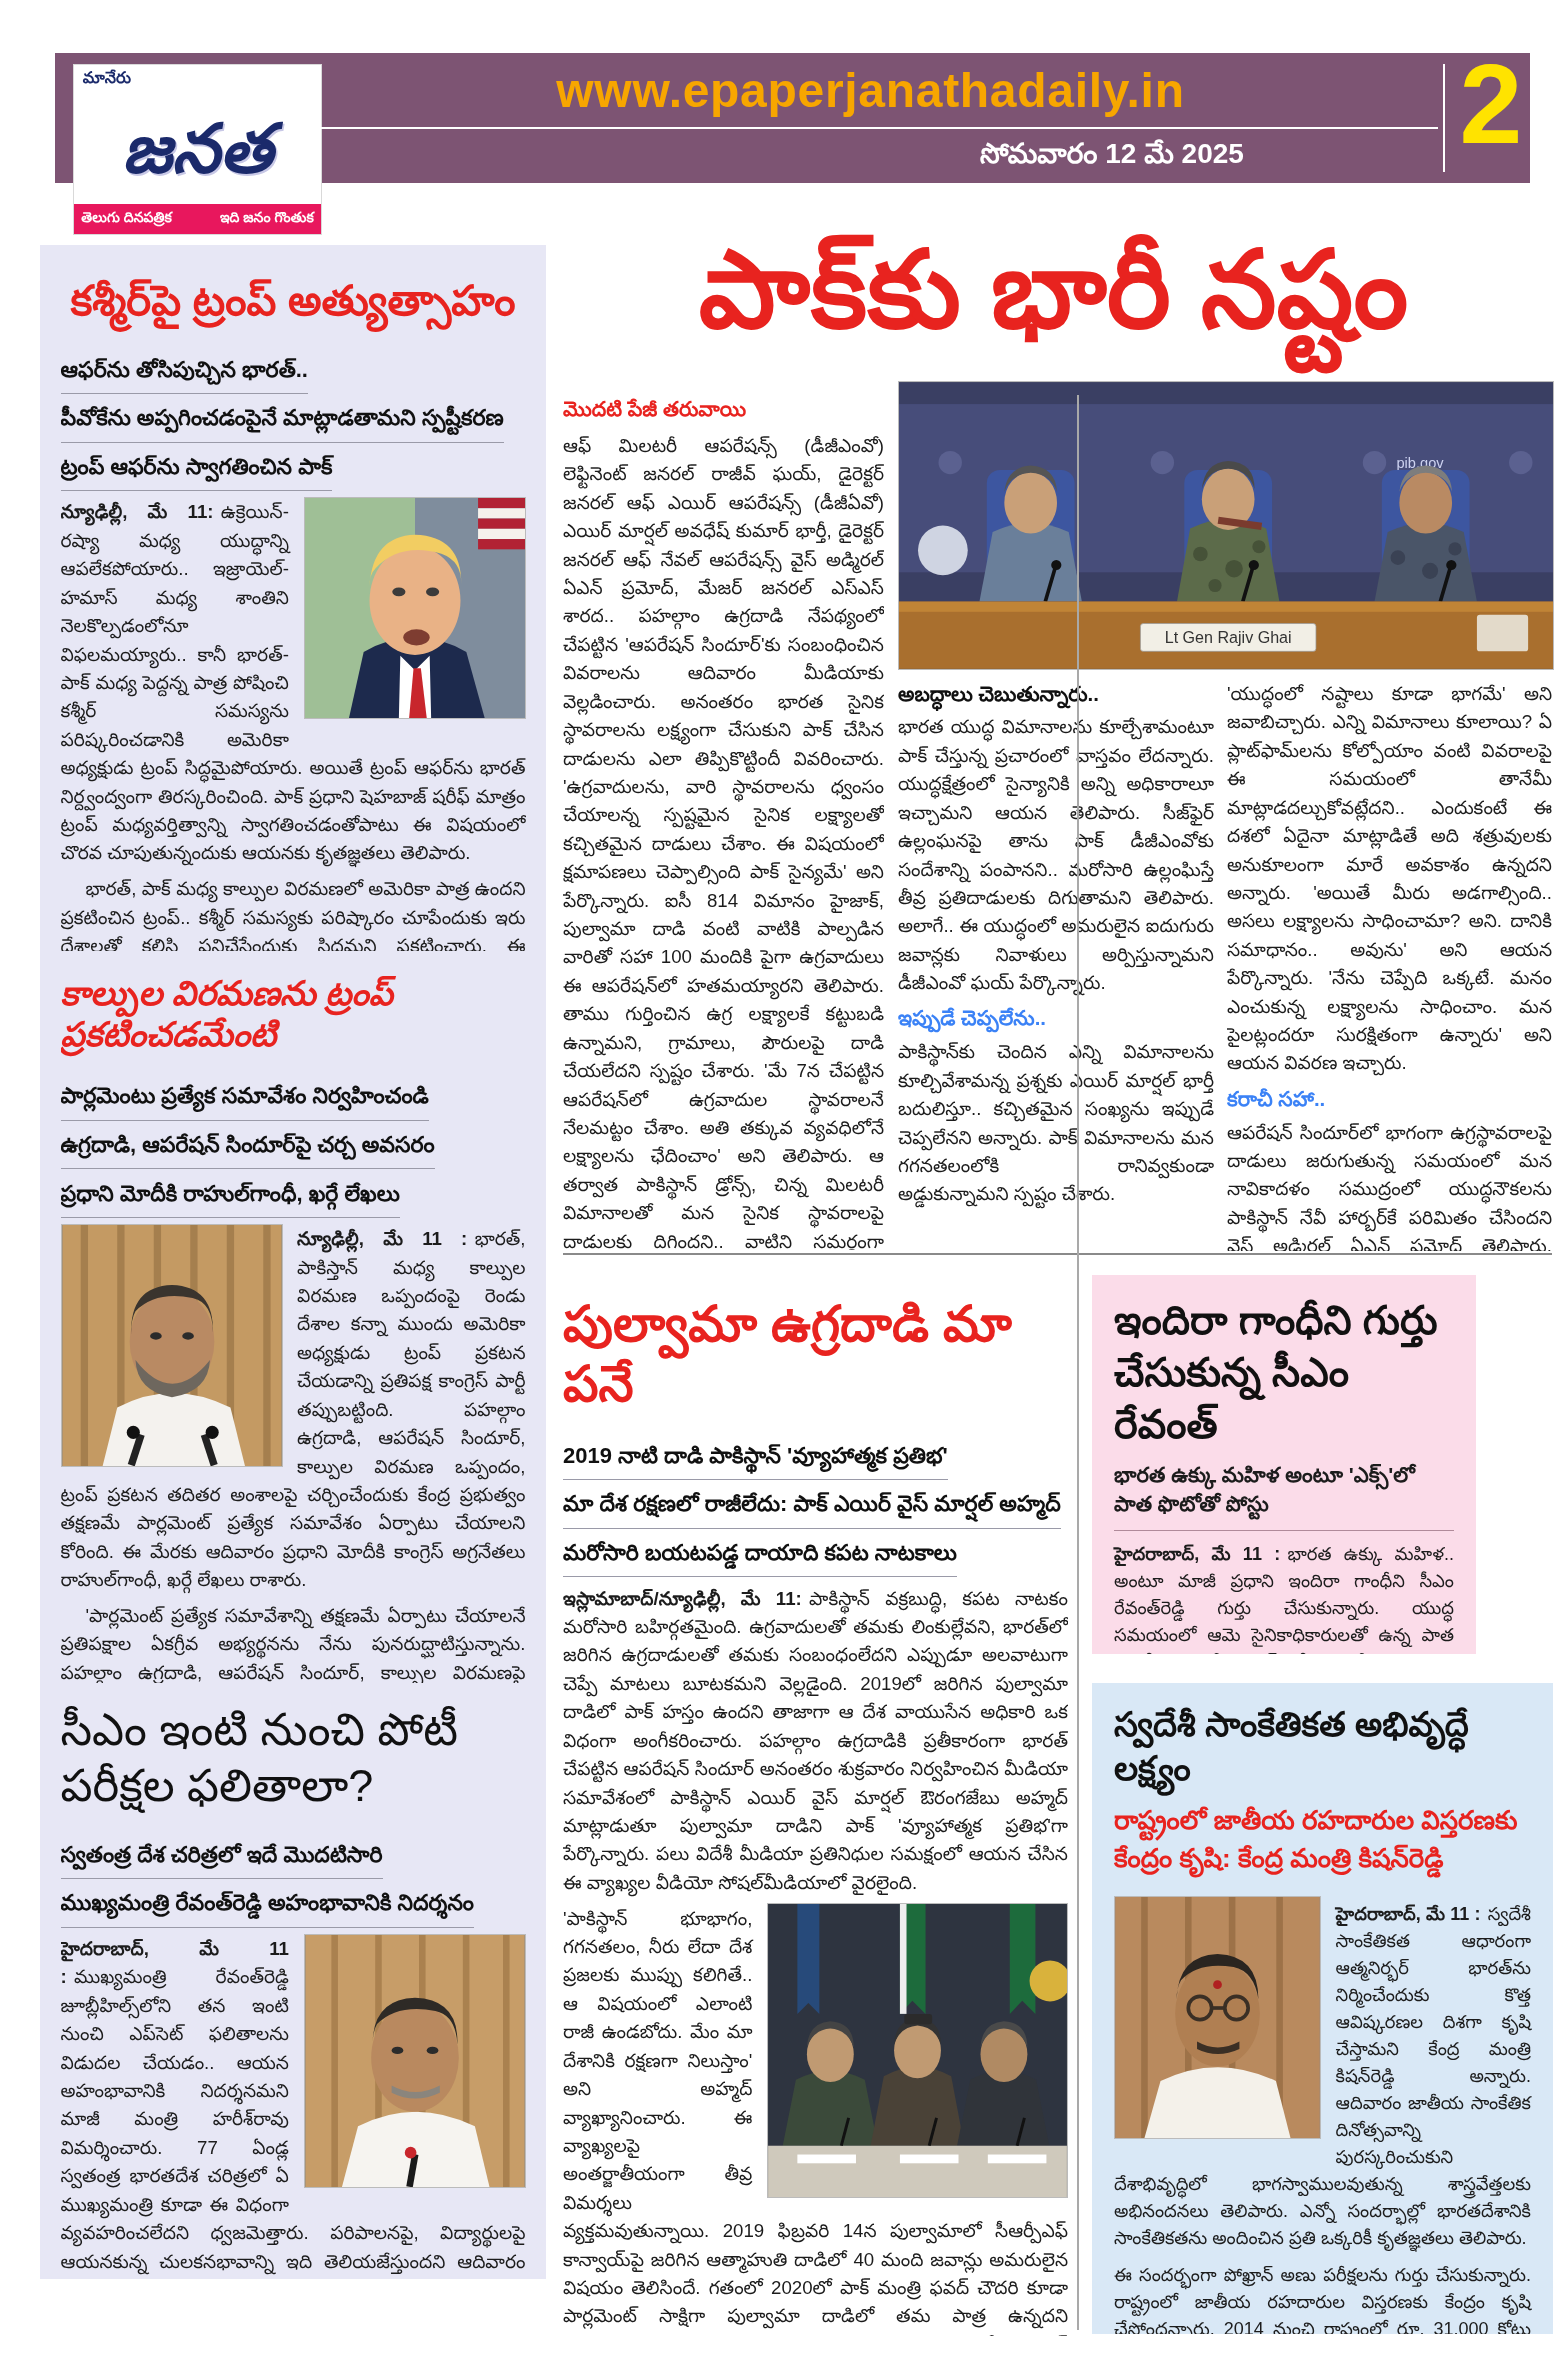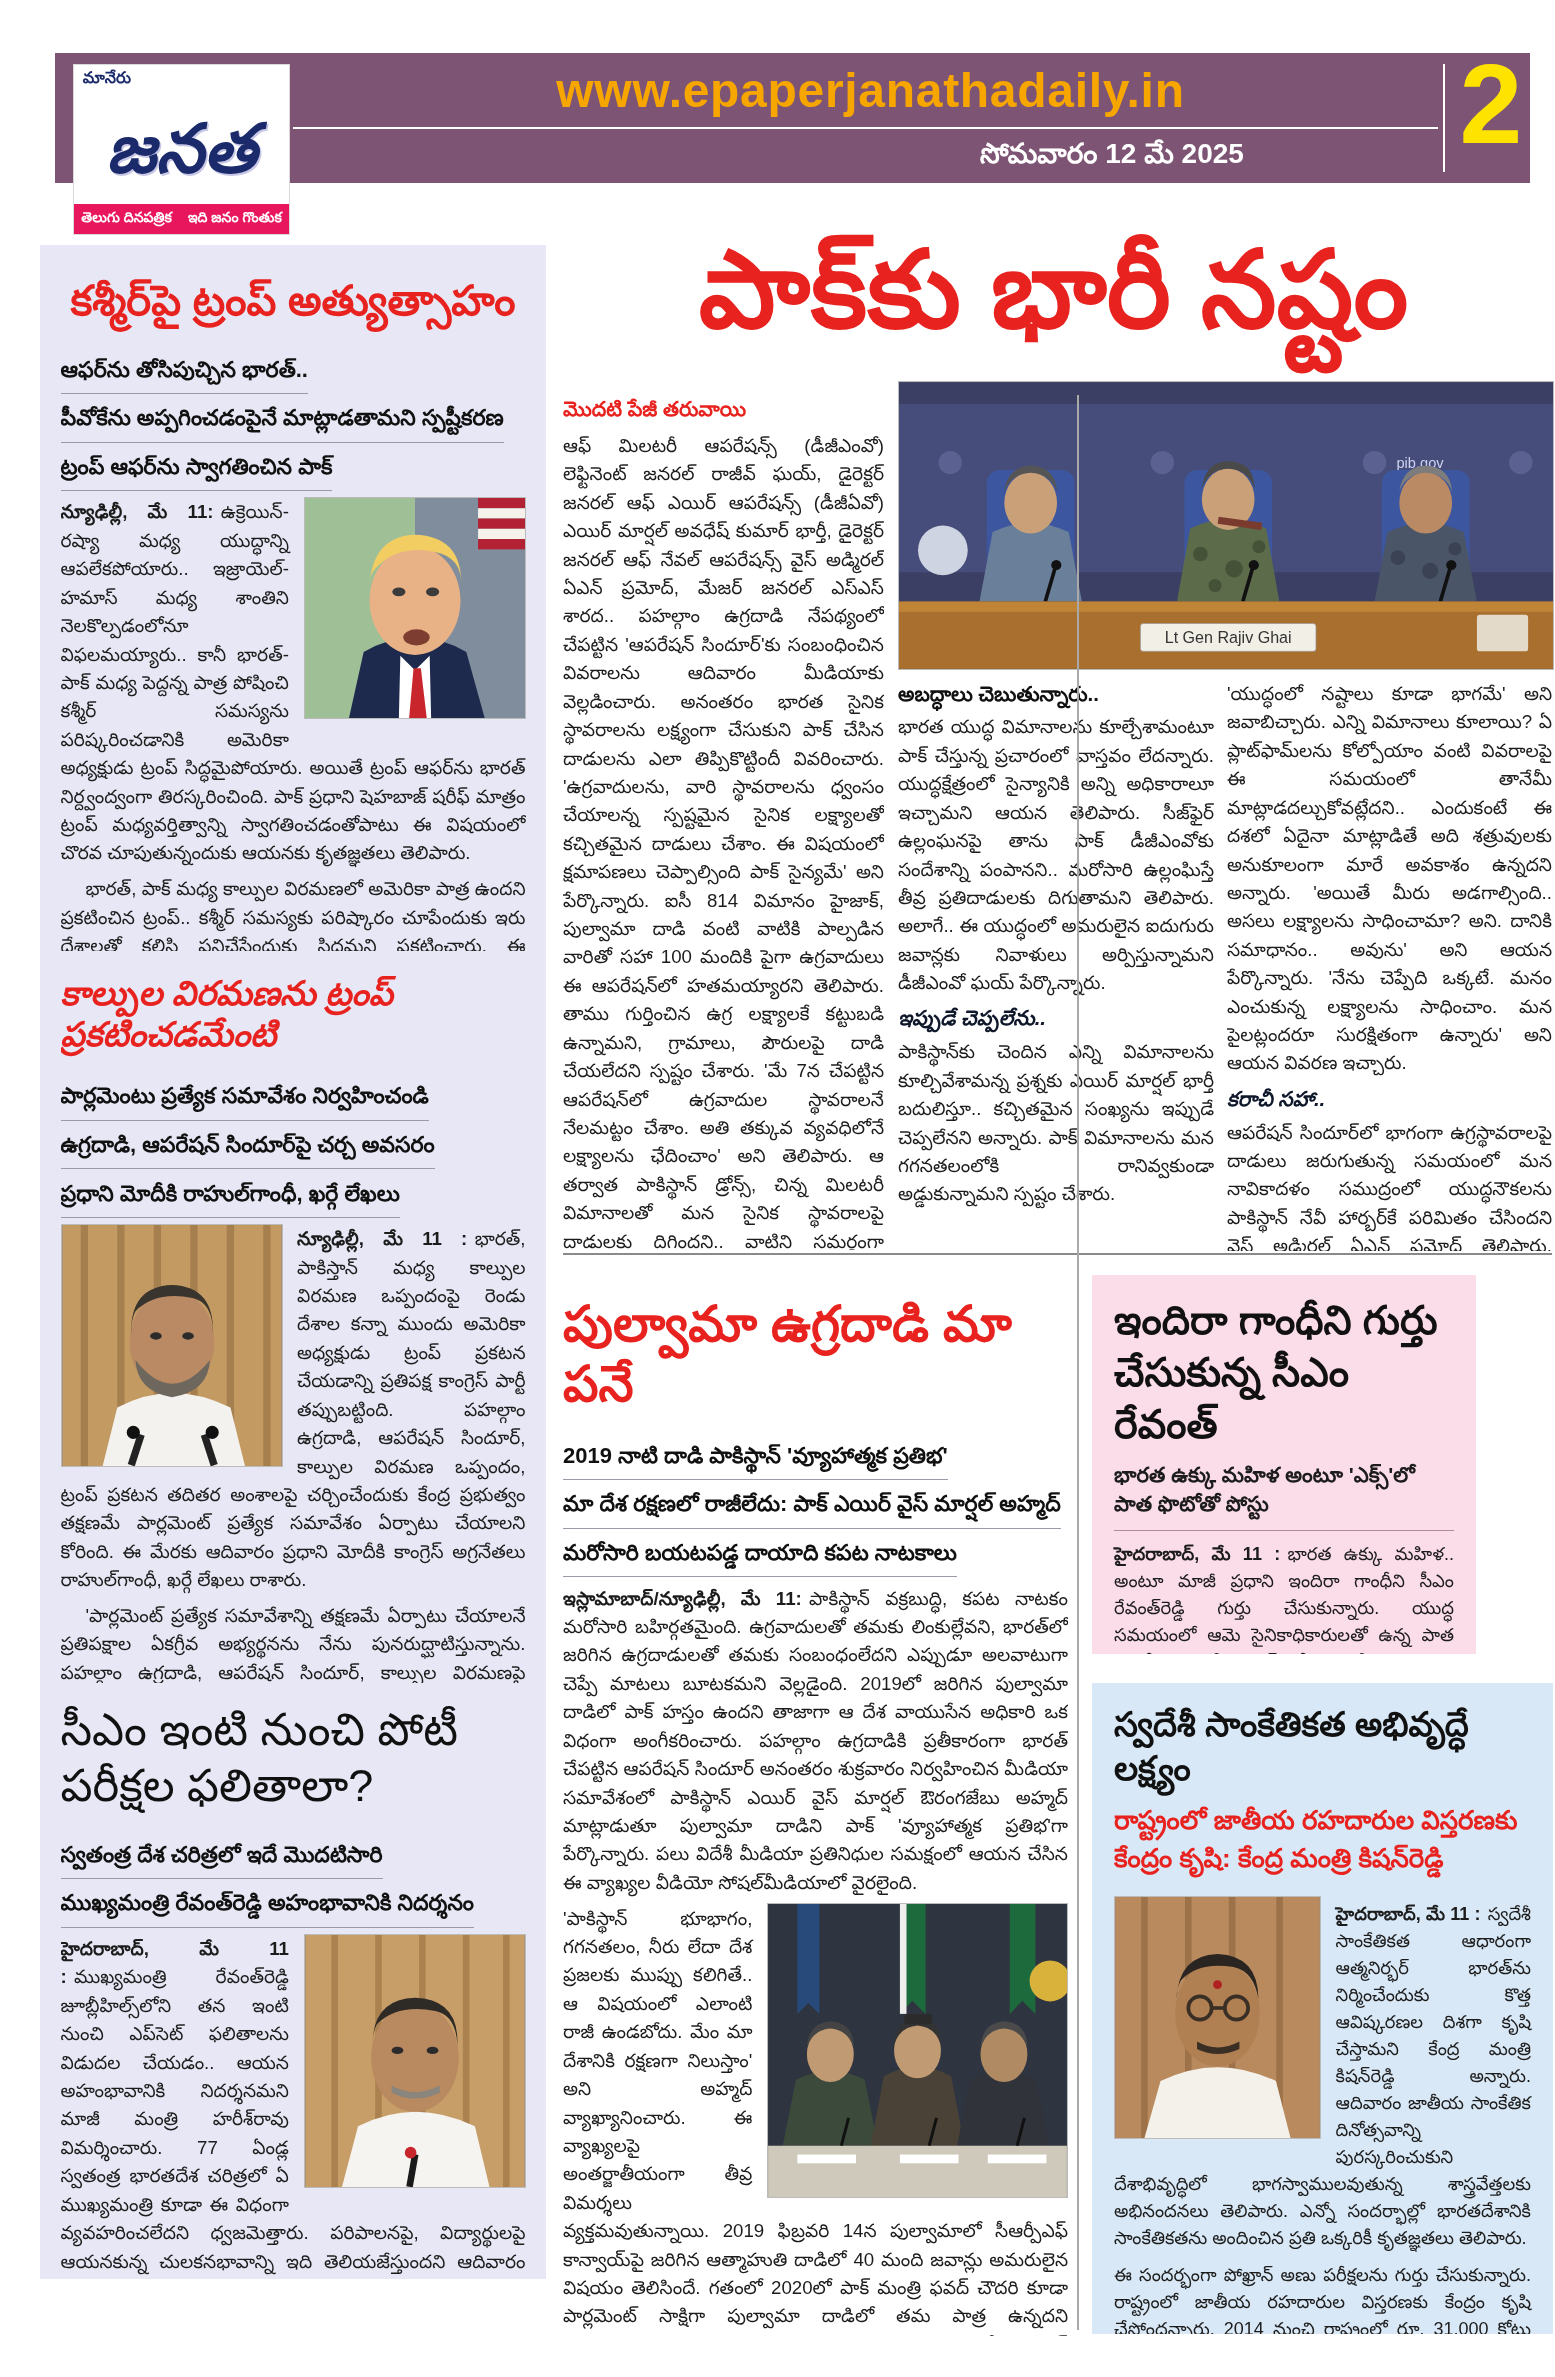--- a/index.html
+++ b/index.html
@@ -4,21 +4,21 @@
 <style>
   html,body{margin:0;padding:0;}
   body{
     width:1556px;height:2377px;position:relative;background:#ffffff;
     font-family:"Liberation Sans", sans-serif;color:#1c1c1c;overflow:hidden;
   }
   .abs{position:absolute;}
 
   
   .header-bar{left:55px;top:53px;width:1475px;height:130px;background:#7d5473;}
-  .logo-box{left:73px;top:64px;width:217px;height:171px;background:#ffffff;border:1.5px solid #d9d9d9;
+  .logo-box{left:73px;top:64px;width:249px;height:171px;background:#ffffff;border:1.5px solid #d9d9d9;
     display:flex;flex-direction:column;box-sizing:border-box;}
   .logo-top{font-size:16px;font-weight:bold;color:#1b2a6b;padding:4.4px 7.3px 0 8.8px;}
   .logo-main{flex:1;display:flex;align-items:center;justify-content:center;
     font-size:68px;font-weight:bold;font-style:italic;color:#1b2a6b;line-height:1;
     text-shadow:1.5px 1.5px 0 #c8c8e6;}
   .logo-strip{background:#e8175d;color:#ffffff;font-size:14px;font-weight:bold;
     display:flex;justify-content:space-between;padding:5.1px 7.3px;}
   .site-url{left:307px;top:63px;width:1127px;height:61px;color:#f7a600;font-size:48px;
     font-weight:bold;text-align:center;letter-spacing:0.7px;}
   .header-hline{left:293px;top:127px;width:1145px;height:2.2px;background:#ffffff;}
@@ -50,21 +50,21 @@
 
   
   .lead-headline{left:552px;top:233px;width:1003px;height:157px;font-size:108px;font-weight:800;
     color:#e8231f;text-align:center;line-height:1.05;overflow:hidden;}
   .lead-region{left:563px;top:381px;width:989px;height:869px;}
   .lead-col{position:absolute;overflow:hidden;}
   .lc1{left:0;top:16px;width:321px;height:853px;}
   .lc2{left:335px;top:299px;width:316px;height:571px;}
   .lc3{left:664px;top:299px;width:325px;height:571px;}
   .continued{color:#e8231f;font-weight:bold;font-size:20.5px;padding-bottom:5.9px;}
-  .inline-sub-red{color:#0f172a;font-weight:bold;font-size:20.5px;padding:8.8px 0 2.9px;font-style:italic;}
+  .inline-sub-red{color:#3b82f6;font-weight:bold;font-size:20.5px;padding:8.8px 0 2.9px;}
   .inline-sub-blk{color:#111;font-weight:bold;font-size:20.5px;padding:1.5px 0 2.9px;}
   .press-photo{left:335px;top:0;width:654px;height:287px;}
 
   .mid-hline{left:563px;top:1253px;width:989px;height:1.5px;background:#8a8a8a;}
   .right-vline{left:1077px;top:395px;width:1.5px;height:1935px;background:#a9a9a9;}
 
   
   .pulwama{left:563px;top:1275px;width:505px;height:1061px;overflow:hidden;}
   .h-pul{font-size:50px;text-align:left;padding:19px 0 17.6px;}
 

